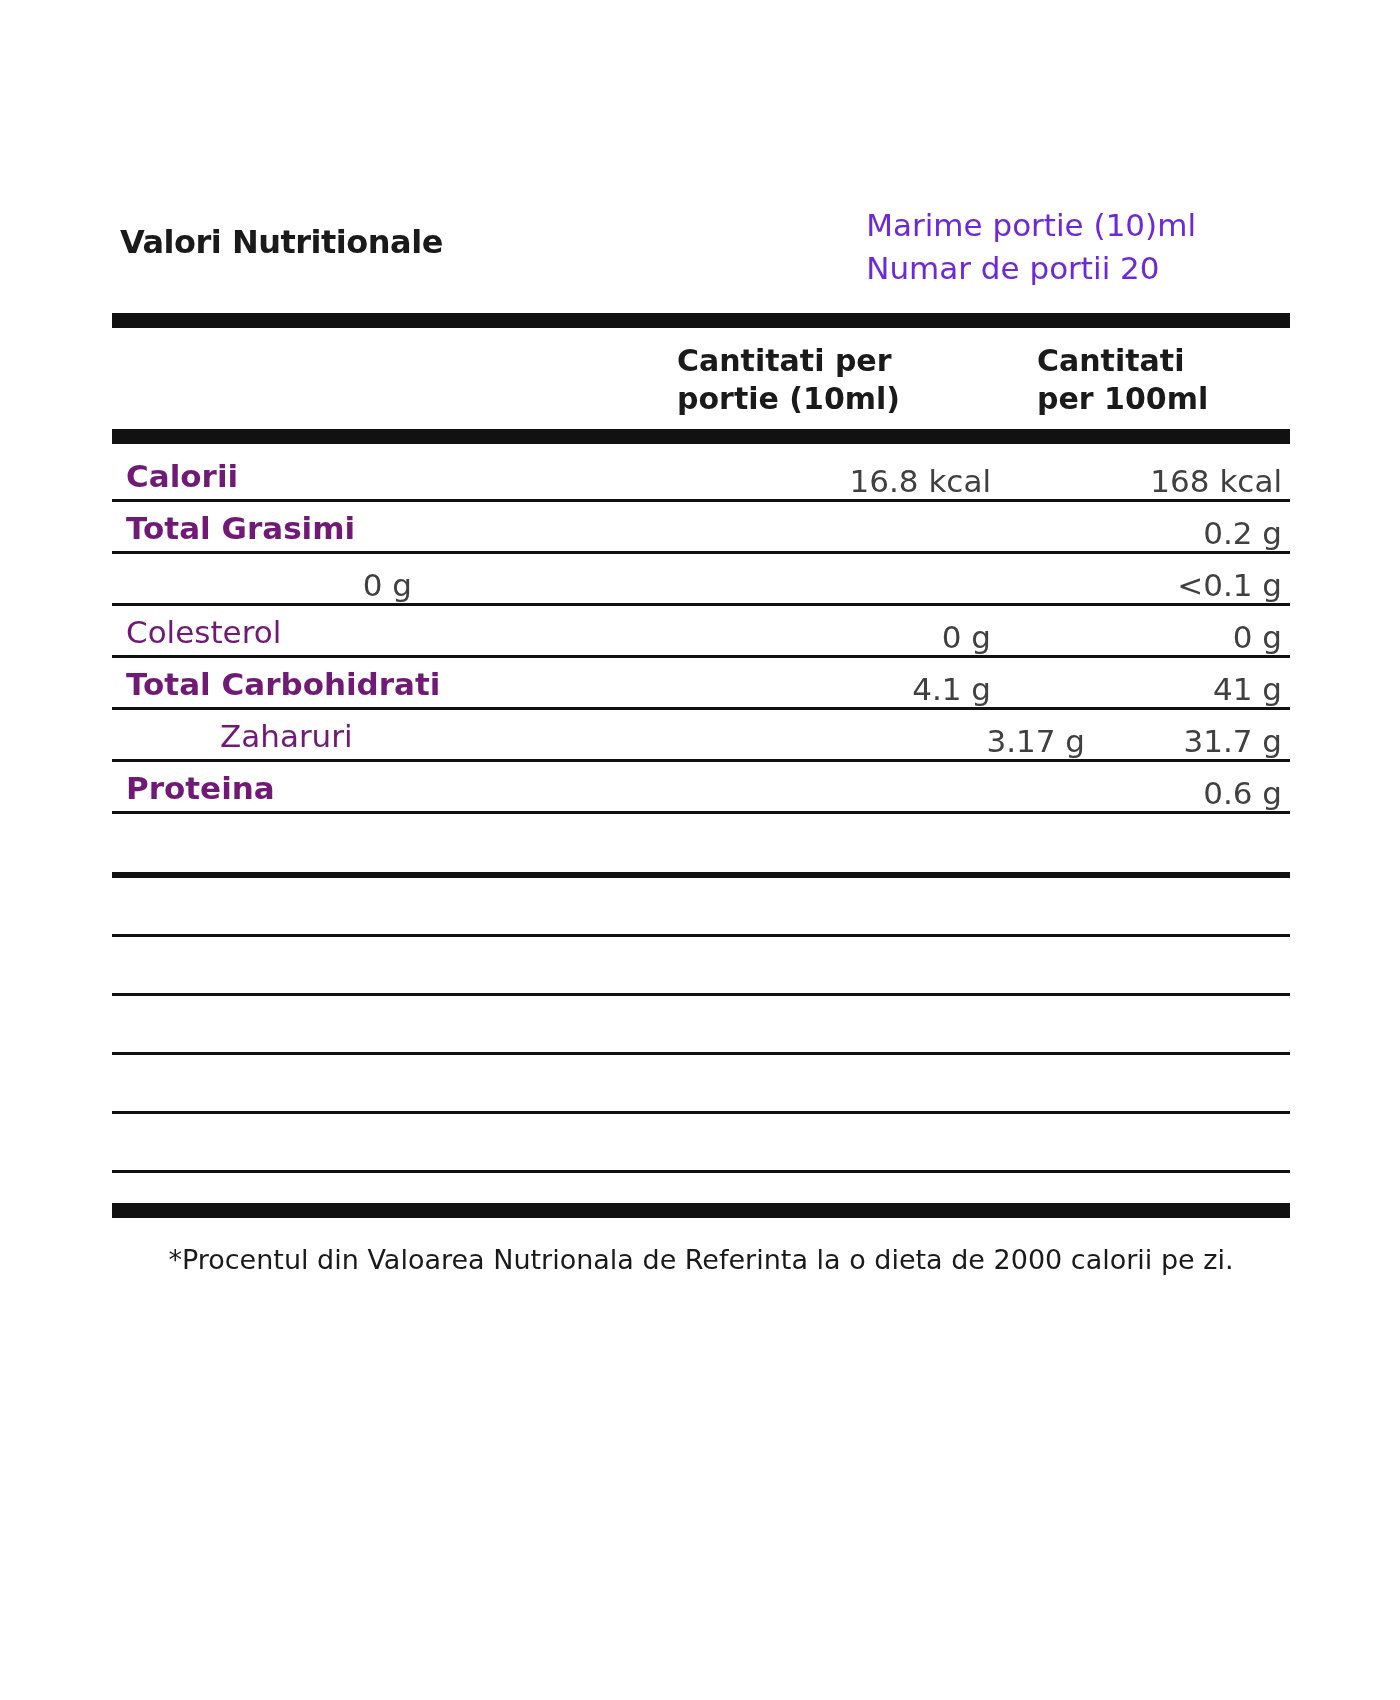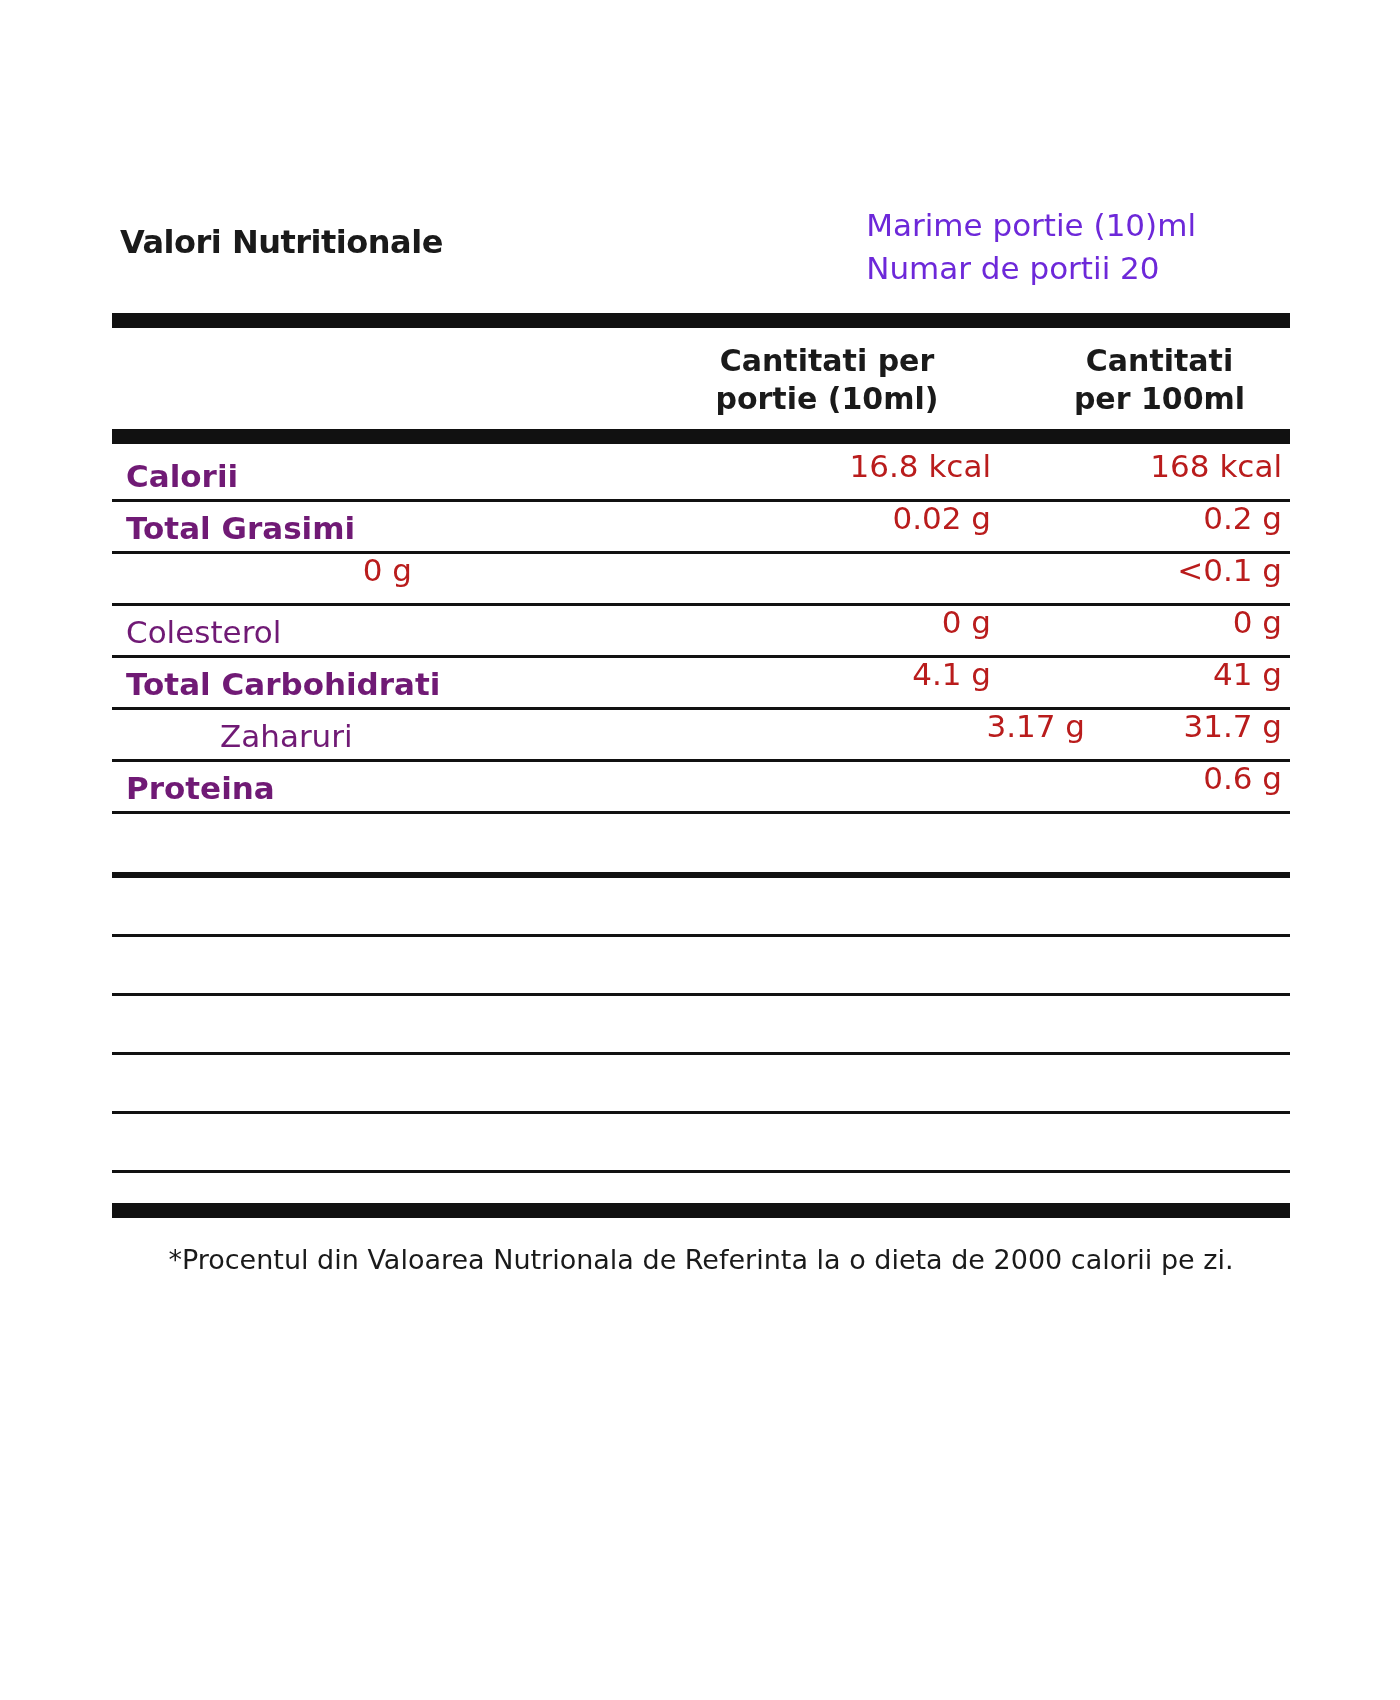--- a/index.html
+++ b/index.html
@@ -65,21 +65,21 @@
   .col-head {
     display: flex;
     padding-top: 14px;
     padding-bottom: 10px;
   }
   .ch-spacer { flex: 0 0 565px; }
   .ch-cell {
     font-size: 30px;
     font-weight: bold;
     line-height: 1.28;
-    text-align: center;
+    text-align: left;
     color: #1a1a1a;
   }
   .ch-cell.per-serving { flex: 0 0 300px; padding-right: 60px; }
   .ch-cell.per-100 { flex: 1 1 auto; padding-right: 8px; }
 
   
   .rows { padding-top: 6px; }
   .row {
     display: flex;
     align-items: flex-end;
@@ -93,23 +93,23 @@
     padding-bottom: 7px;
     color: #701a75;
     white-space: nowrap;
   }
   .row .name.bold { font-weight: bold; padding-left: 14px; }
   .row .name.plain { padding-left: 14px; }
   .row .name.indent { padding-left: 108px; }
   .row .val {
     font-size: 31px;
     line-height: 1.0;
-    padding-bottom: 17px;
+    padding-bottom: 2px;
     text-align: right;
-    color: #b91c1c;
+    color: #404040;
     white-space: nowrap;
   }
   .row .val.c1 { flex: 0 0 300px; padding-right: 60px; }
   .row .val.c2 { flex: 1 1 auto; padding-right: 8px; }
 
   
   .blank-area { padding-top: 58px; }
   .blank-line {
     height: 56px;
     border-bottom: 3px solid #111111;
@@ -160,21 +160,20 @@
   <div class="rule-thick" style="margin-top:0"></div>
 
   <div class="rows" id="nutrient-rows">
       <div class="row">
         <div class="name bold">Calorii</div>
         <div class="val c1">16.8 kcal</div>
         <div class="val c2">168 kcal</div>
       </div>
       <div class="row">
         <div class="name bold">Total Grasimi</div>
-        <div class="val c1">0.02 g</div>
         <div class="val c2">0.2 g</div>
       </div>
       <div class="row">
         <div class="val c1">0 g</div>
         <div class="val c2">&lt;0.1 g</div>
       </div>
       <div class="row">
         <div class="name plain">Colesterol</div>
         <div class="val c1">0 g</div>
         <div class="val c2">0 g</div>

